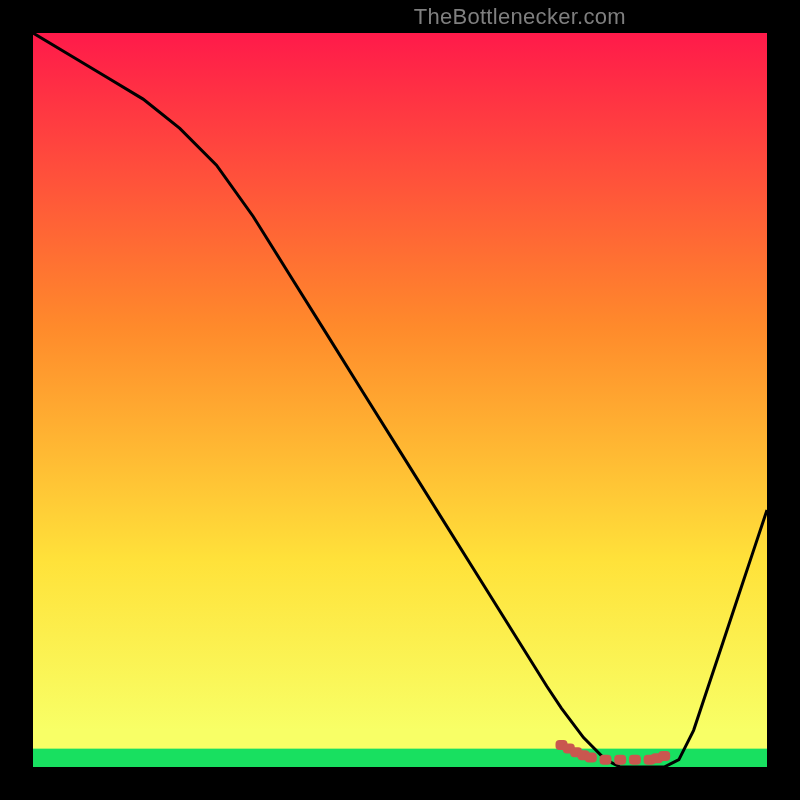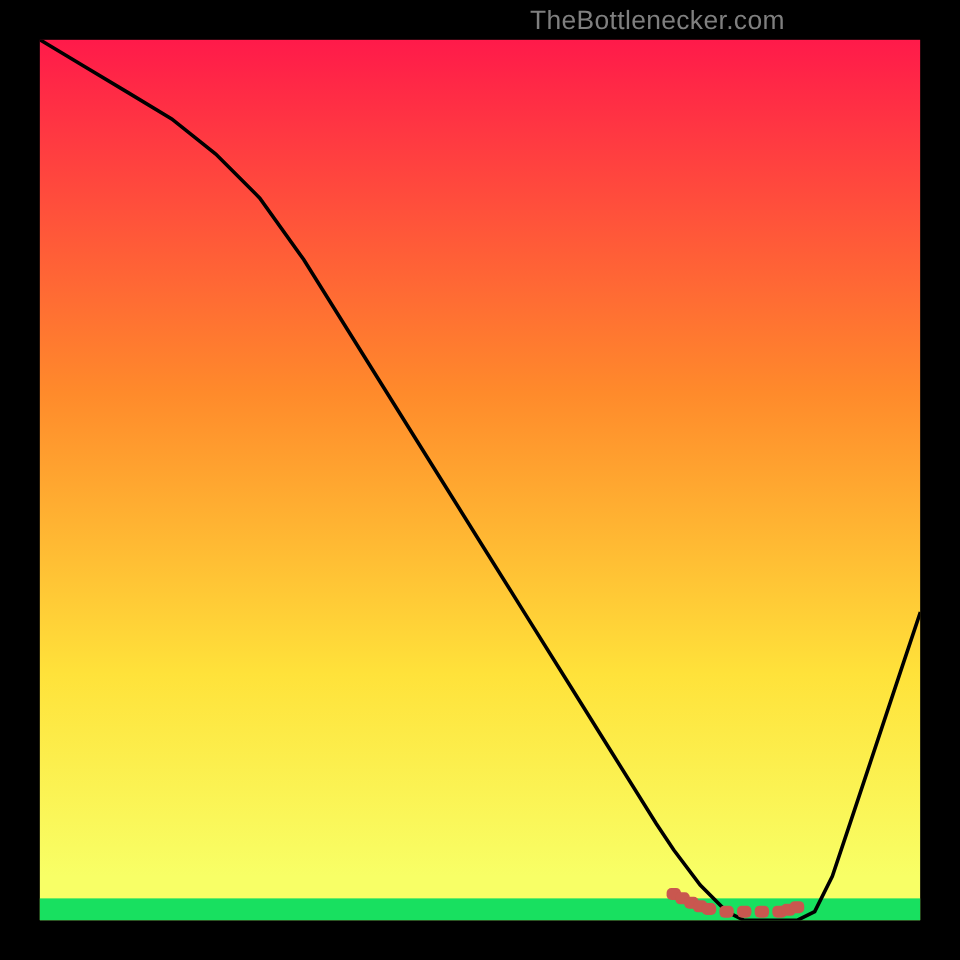--- a/index.html
+++ b/index.html
@@ -8,21 +8,20 @@
     width: 800px;
     height: 800px;
     background: #000;
     overflow: hidden;
     font-family: Arial, Helvetica, sans-serif;
   }
   .wrap {
     position: relative;
     width: 636px;
     height: 800px;
-    padding-left: 28px;
   }
   .attribution {
     position: absolute;
     top: 4px;
     right: 10px;
     color: #7f7f7f;
     font-size: 22px;
     font-weight: 500;
     letter-spacing: 0.3px;
     user-select: none;

